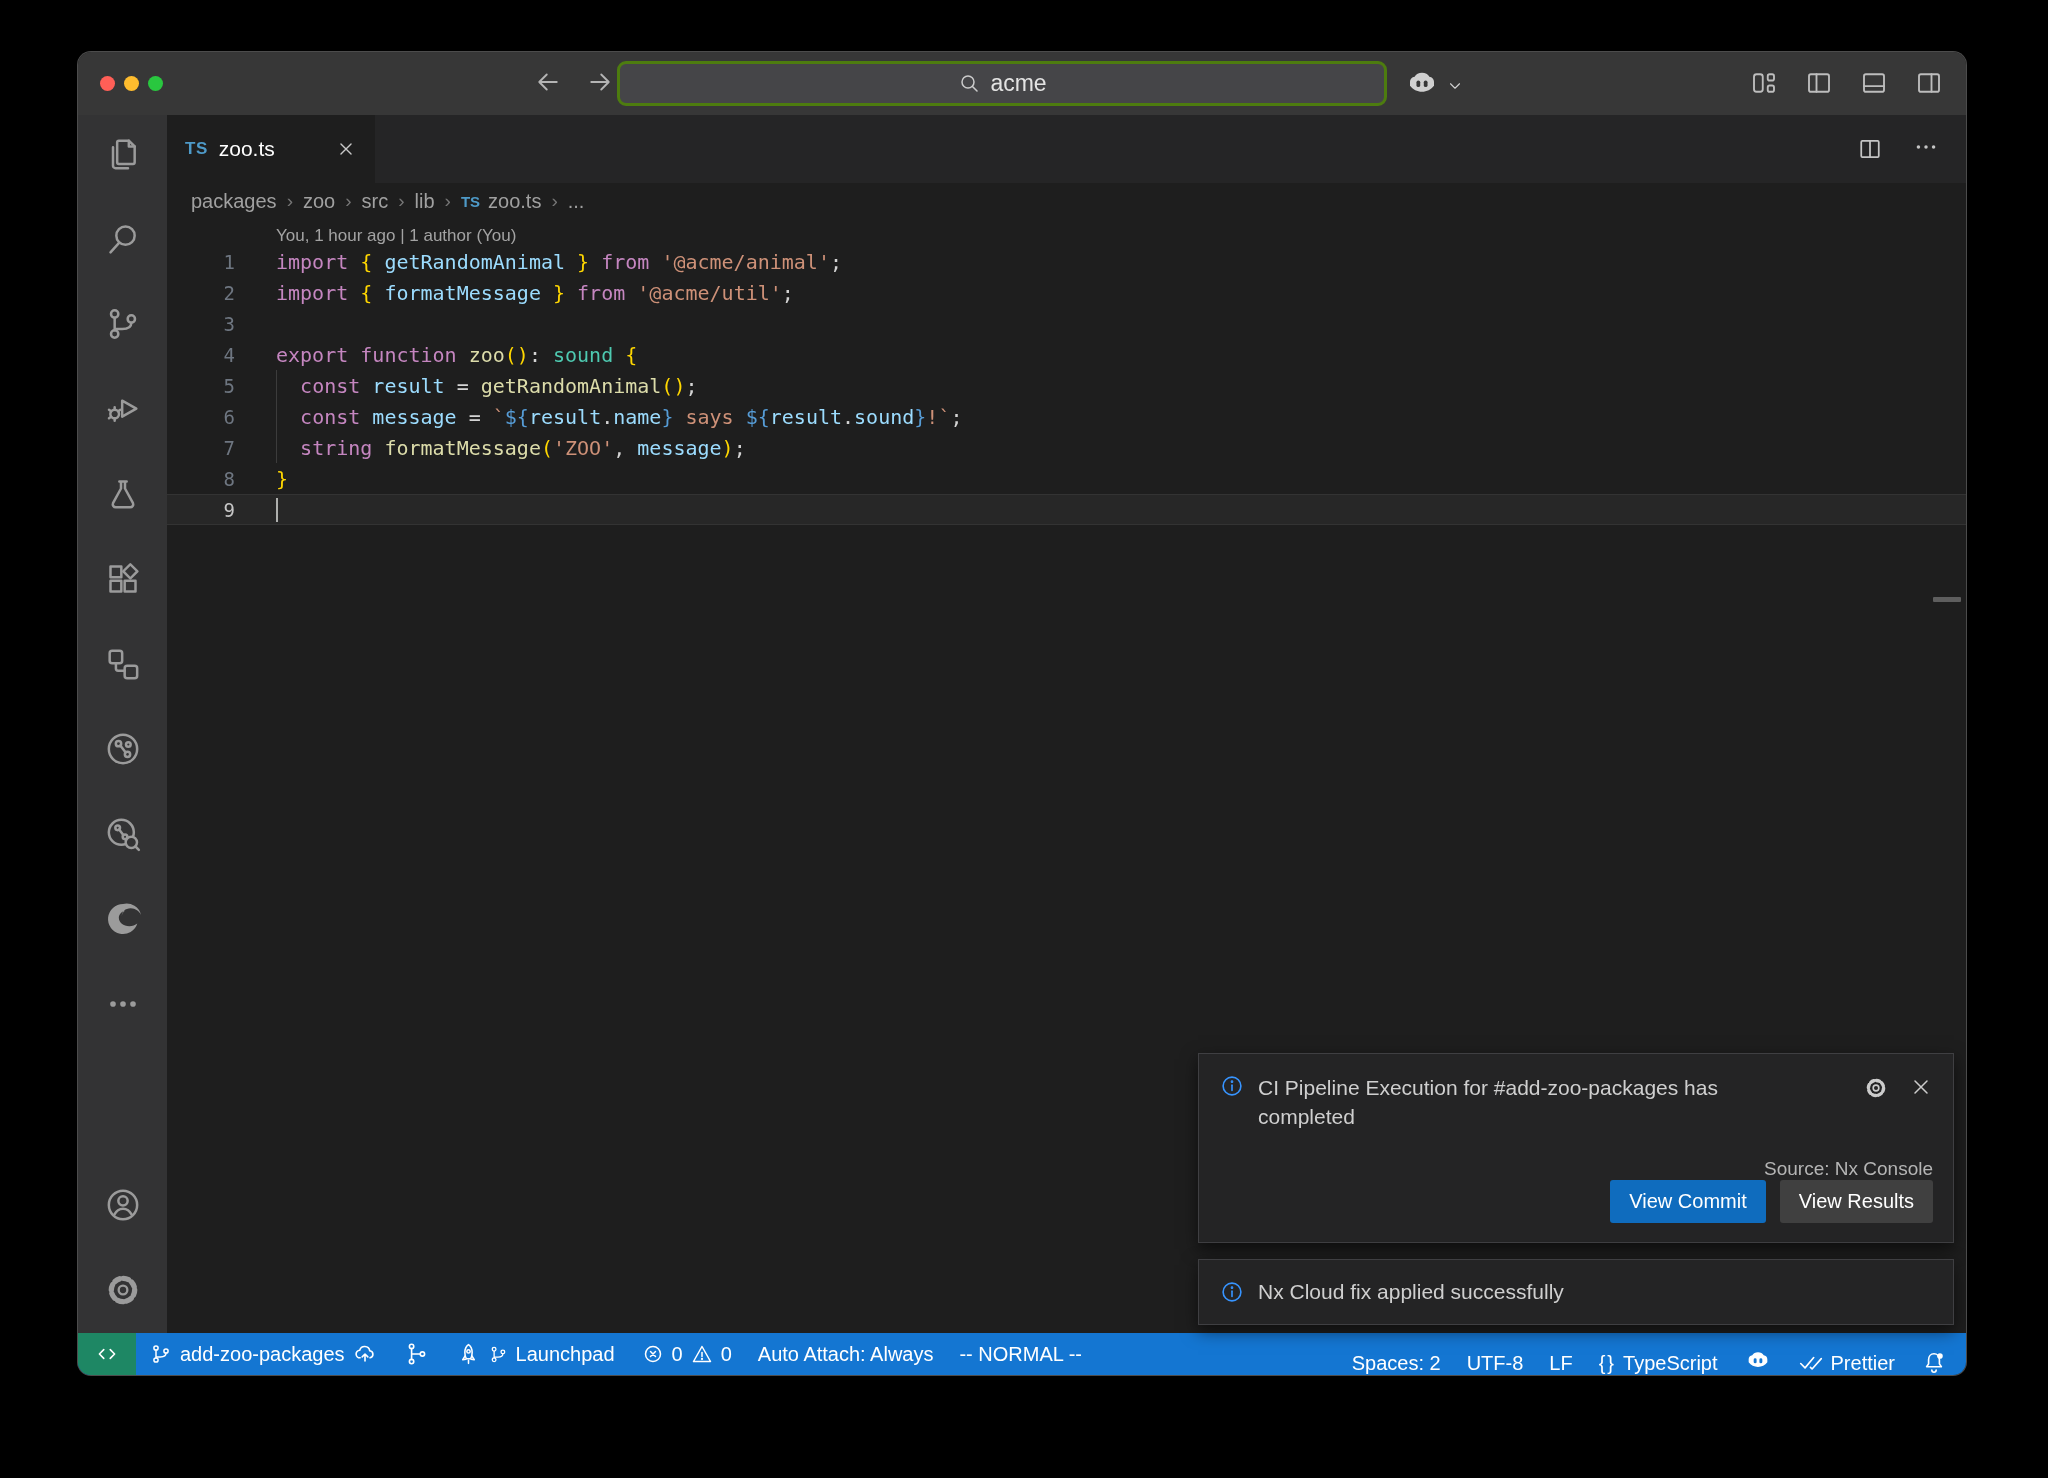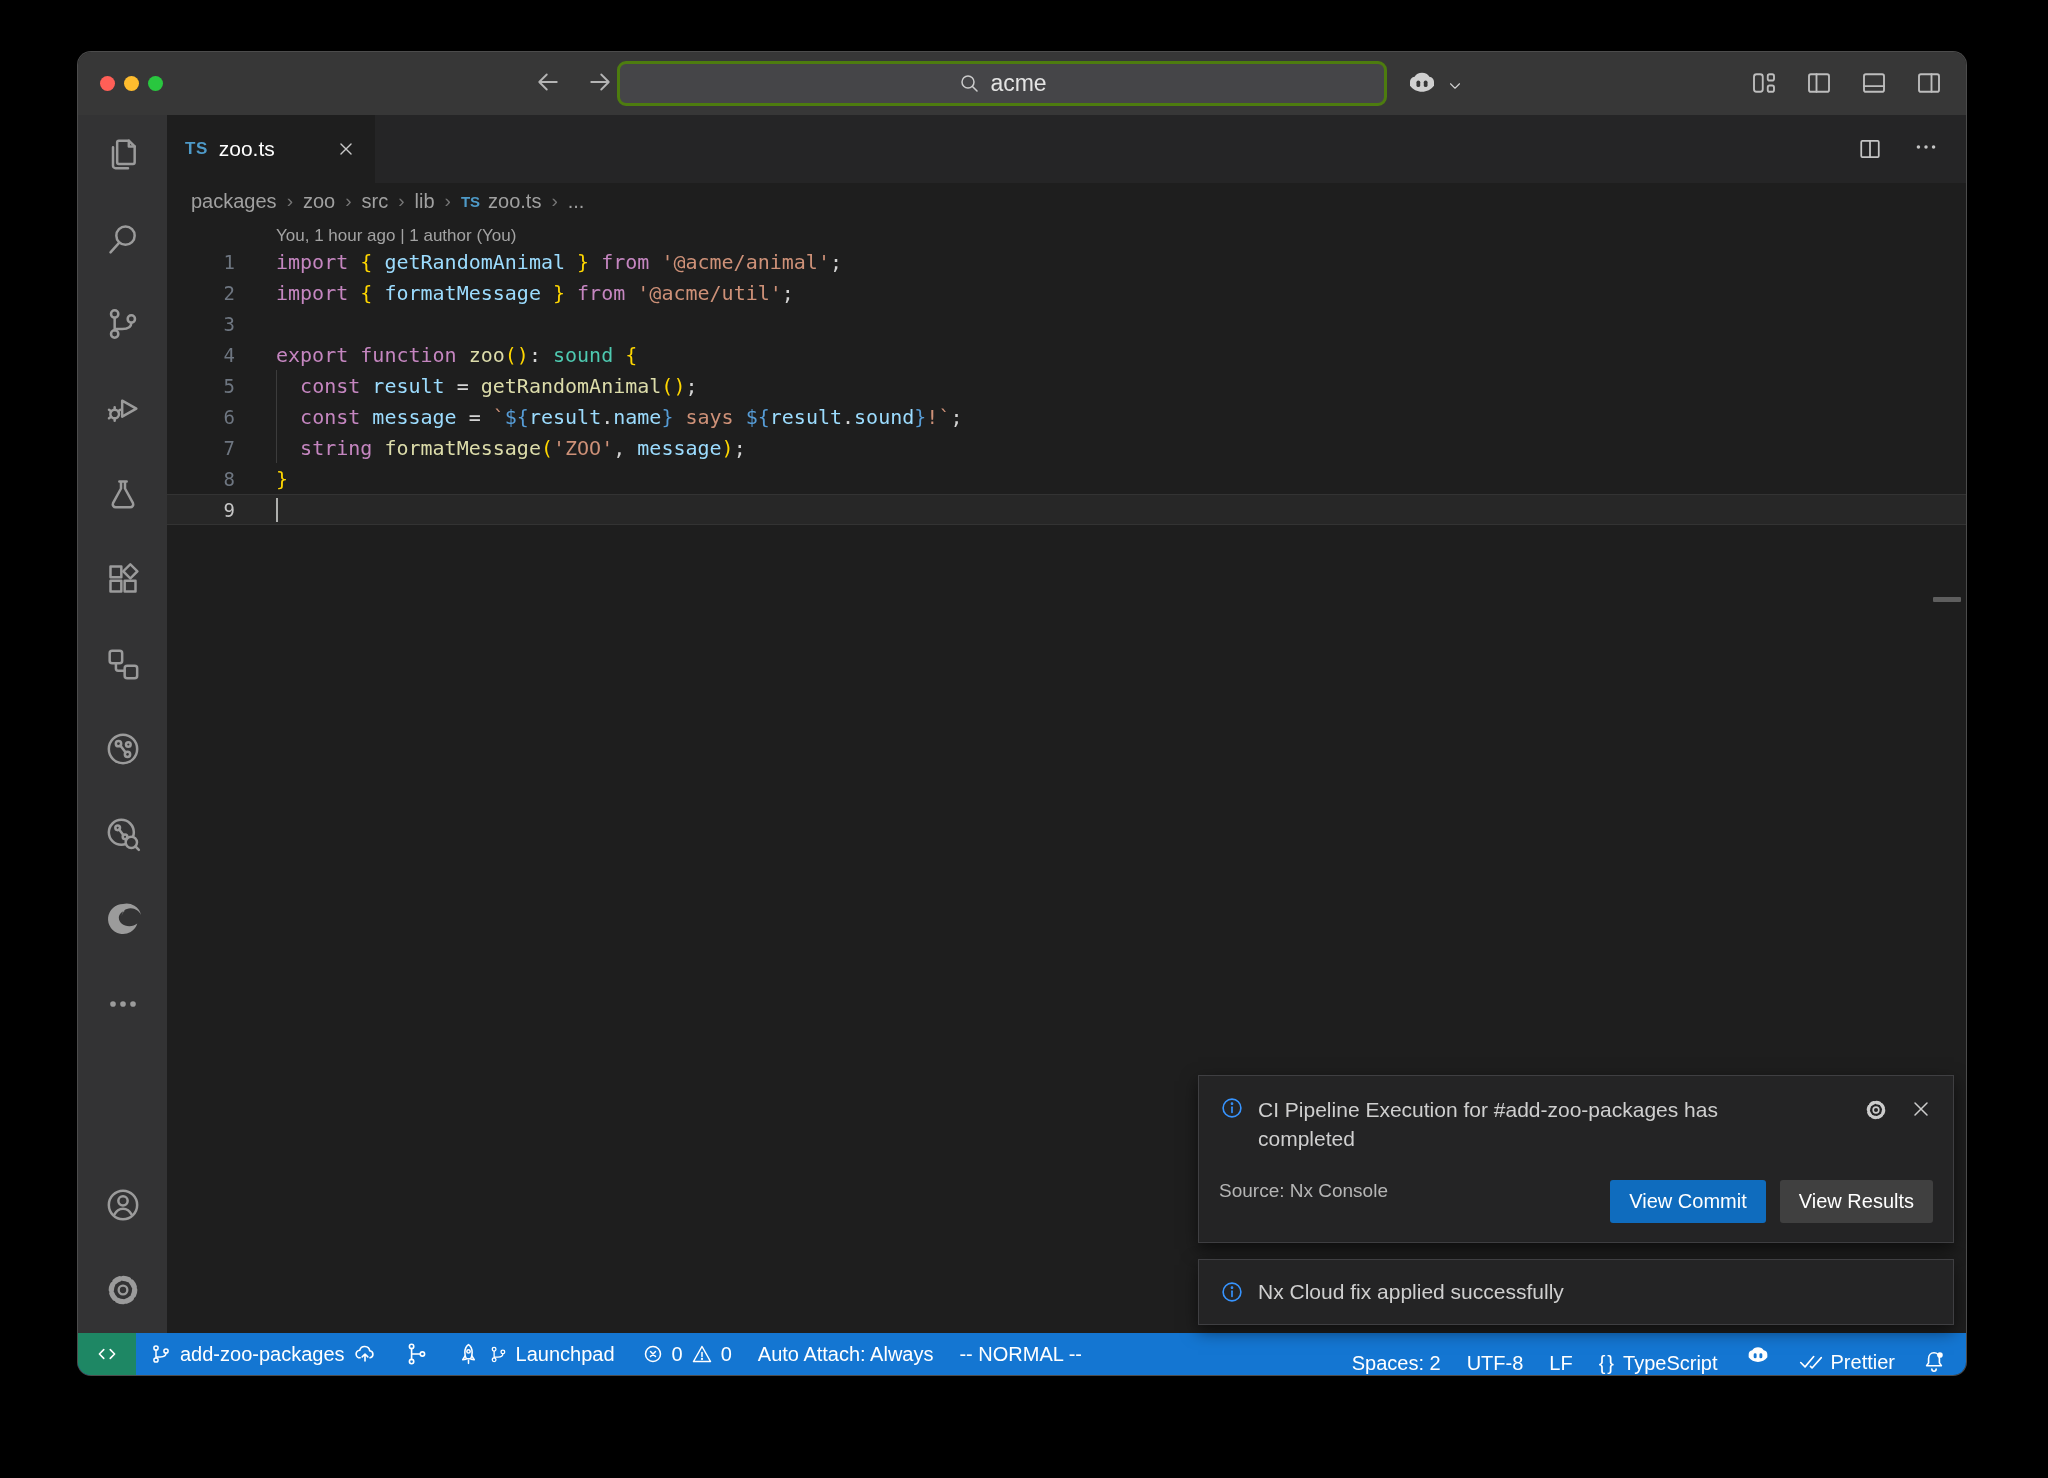--- a/index.html
+++ b/index.html
@@ -59,32 +59,32 @@
   .cursor { display:inline-block; width:2px; height:24px; background:#aeafad; vertical-align:middle; }
   .tk-kw{color:#C586C0} .tk-fn{color:#DCDCAA} .tk-var{color:#9CDCFE} .tk-str{color:#CE9178}
   .tk-type{color:#4EC9B0} .tk-b1{color:#FFD700} .tk-tpl{color:#569CD6} .tk-def{color:#D4D4D4}
   .overview-mark { position:absolute; right:5px; top:378px; width:28px; height:5px; background:#5e5e5e; border-radius:1px; }
 
   
   .statusbar { height:42px; background:#1476D2; color:#fff; display:flex; align-items:stretch;
     font-size:20px; flex:0 0 auto; }
   .sb-remote { background:#1E8764; width:58px; display:flex; align-items:center; justify-content:center; }
   .sb-item { display:flex; align-items:center; gap:7px; padding:0 13px; white-space:nowrap; }
-  .sb-right { margin-left:auto; display:flex; align-items:flex-end; margin-right:6px;margin-top:18px; }
+  .sb-right { margin-left:auto; display:flex; align-items:center; margin-right:6px;margin-top:18px; }
   .sb-lang-icon { letter-spacing:2px; }
   .bell-wrap { position:relative; display:flex; }
 
   
   .notifs { position:absolute; right:12px; bottom:50px; width:756px; display:flex; flex-direction:column; gap:16px; }
   .notif { background:#242425; border:1px solid #3f3f42; box-shadow:0 6px 16px rgba(0,0,0,.55); }
   .notif-pad { padding:19px 20px; }
   .notif-head { display:flex; gap:13px; align-items:flex-start; }
   .notif-msg { color:#cfcfcf; font-size:21px; line-height:1.42; max-width:520px; }
   .notif-controls { margin-left:auto; display:flex; gap:20px; color:#cccccc; padding-top:2px; }
-  .notif-foot { display:flex; align-items:flex-start; margin-top:26px; }
+  .notif-foot { display:flex; align-items:flex-end; margin-top:26px;flex-direction:column; }
   .notif-source { color:#b5b5b5; font-size:19px; }
   .notif-btns { margin-left:auto; display:flex; gap:14px; }
   .btn { font-size:20px; padding:10px 19px; color:#fff; border:none; border-radius:3px; font-family:inherit; }
   .btn-primary { background:#0F6CBE; }
   .btn-secondary { background:#404040; }
   .notif-row { display:flex; gap:13px; align-items:center; padding:17px 20px; }
 
   svg.ic { fill:none; stroke:currentColor; stroke-width:1.5; stroke-linecap:round; stroke-linejoin:round; display:block; }
 </style>
 </head>

